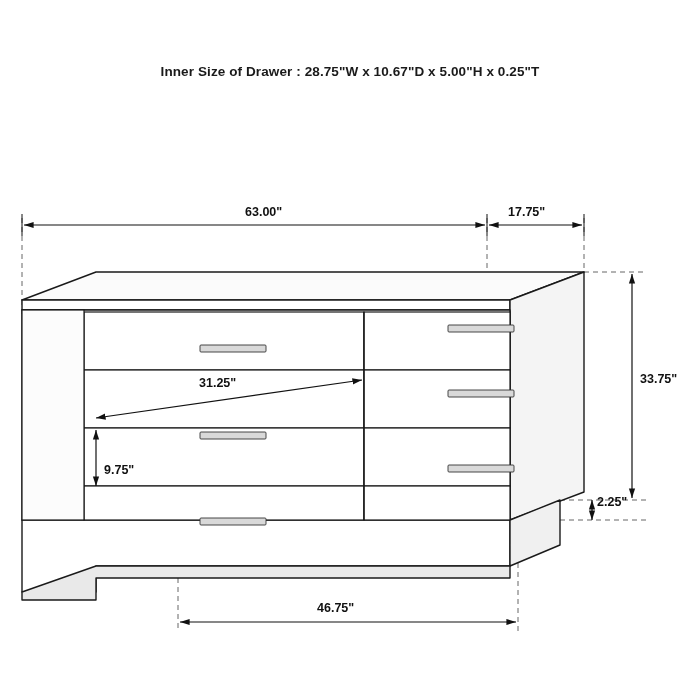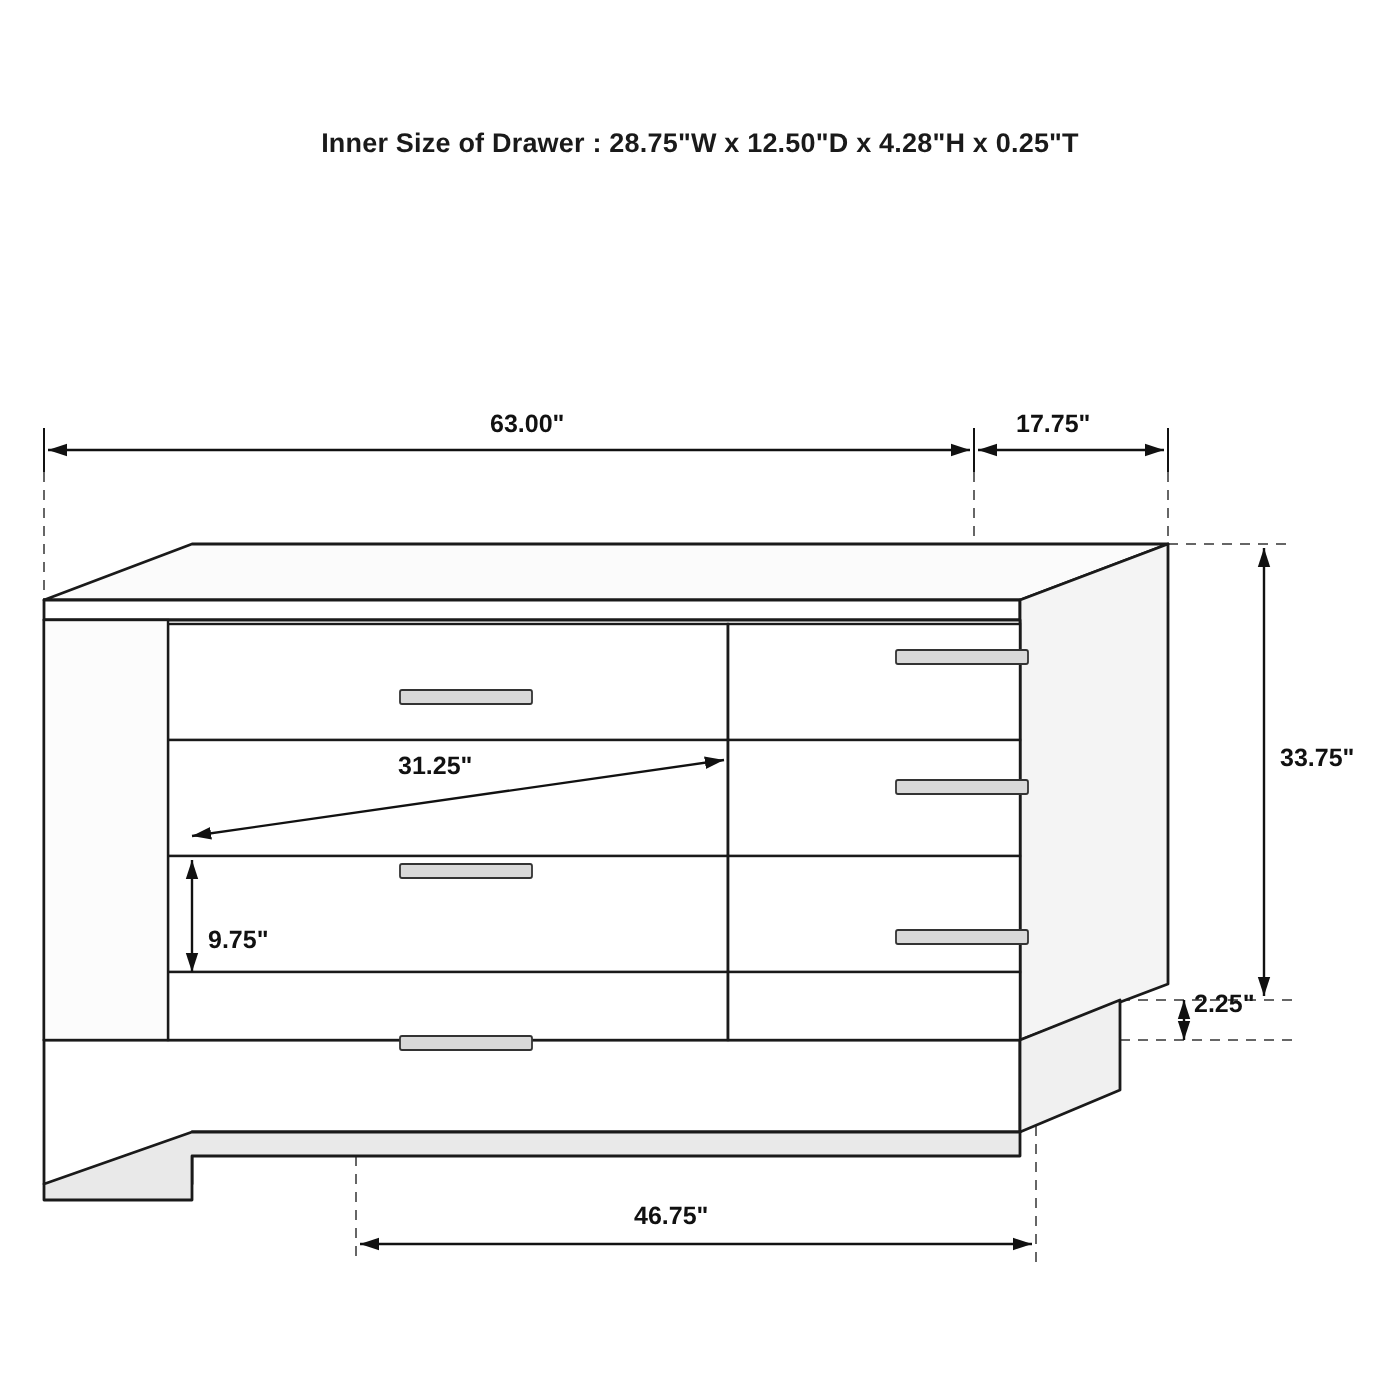--- a/index.html
+++ b/index.html
@@ -39,21 +39,21 @@
     font-weight: bold;
     color: #111111;
     white-space: nowrap;
   }
 </style>
 </head>
 <body>
 
 <div id="page">
 
-  <div id="title">Inner Size of Drawer : 28.75"W x 12.50"D x 4.28"H x 0.25"T</div>
+  <div id="title">Inner Size of Drawer : 28.75"W x 10.67"D x 5.00"H x 0.25"T</div>
 
   <svg id="canvas" width="700" height="700" viewBox="0 0 700 700">
 
     <defs>
       <marker id="arrS" markerWidth="9" markerHeight="9" refX="8" refY="3" orient="auto" markerUnits="strokeWidth">
         <path d="M8,3 L0,0.4 L0,5.6 z" fill="#111111"></path>
       </marker>
       <marker id="arrE" markerWidth="9" markerHeight="9" refX="1" refY="3" orient="auto" markerUnits="strokeWidth">
         <path d="M1,3 L9,0.4 L9,5.6 z" fill="#111111"></path>
       </marker>

